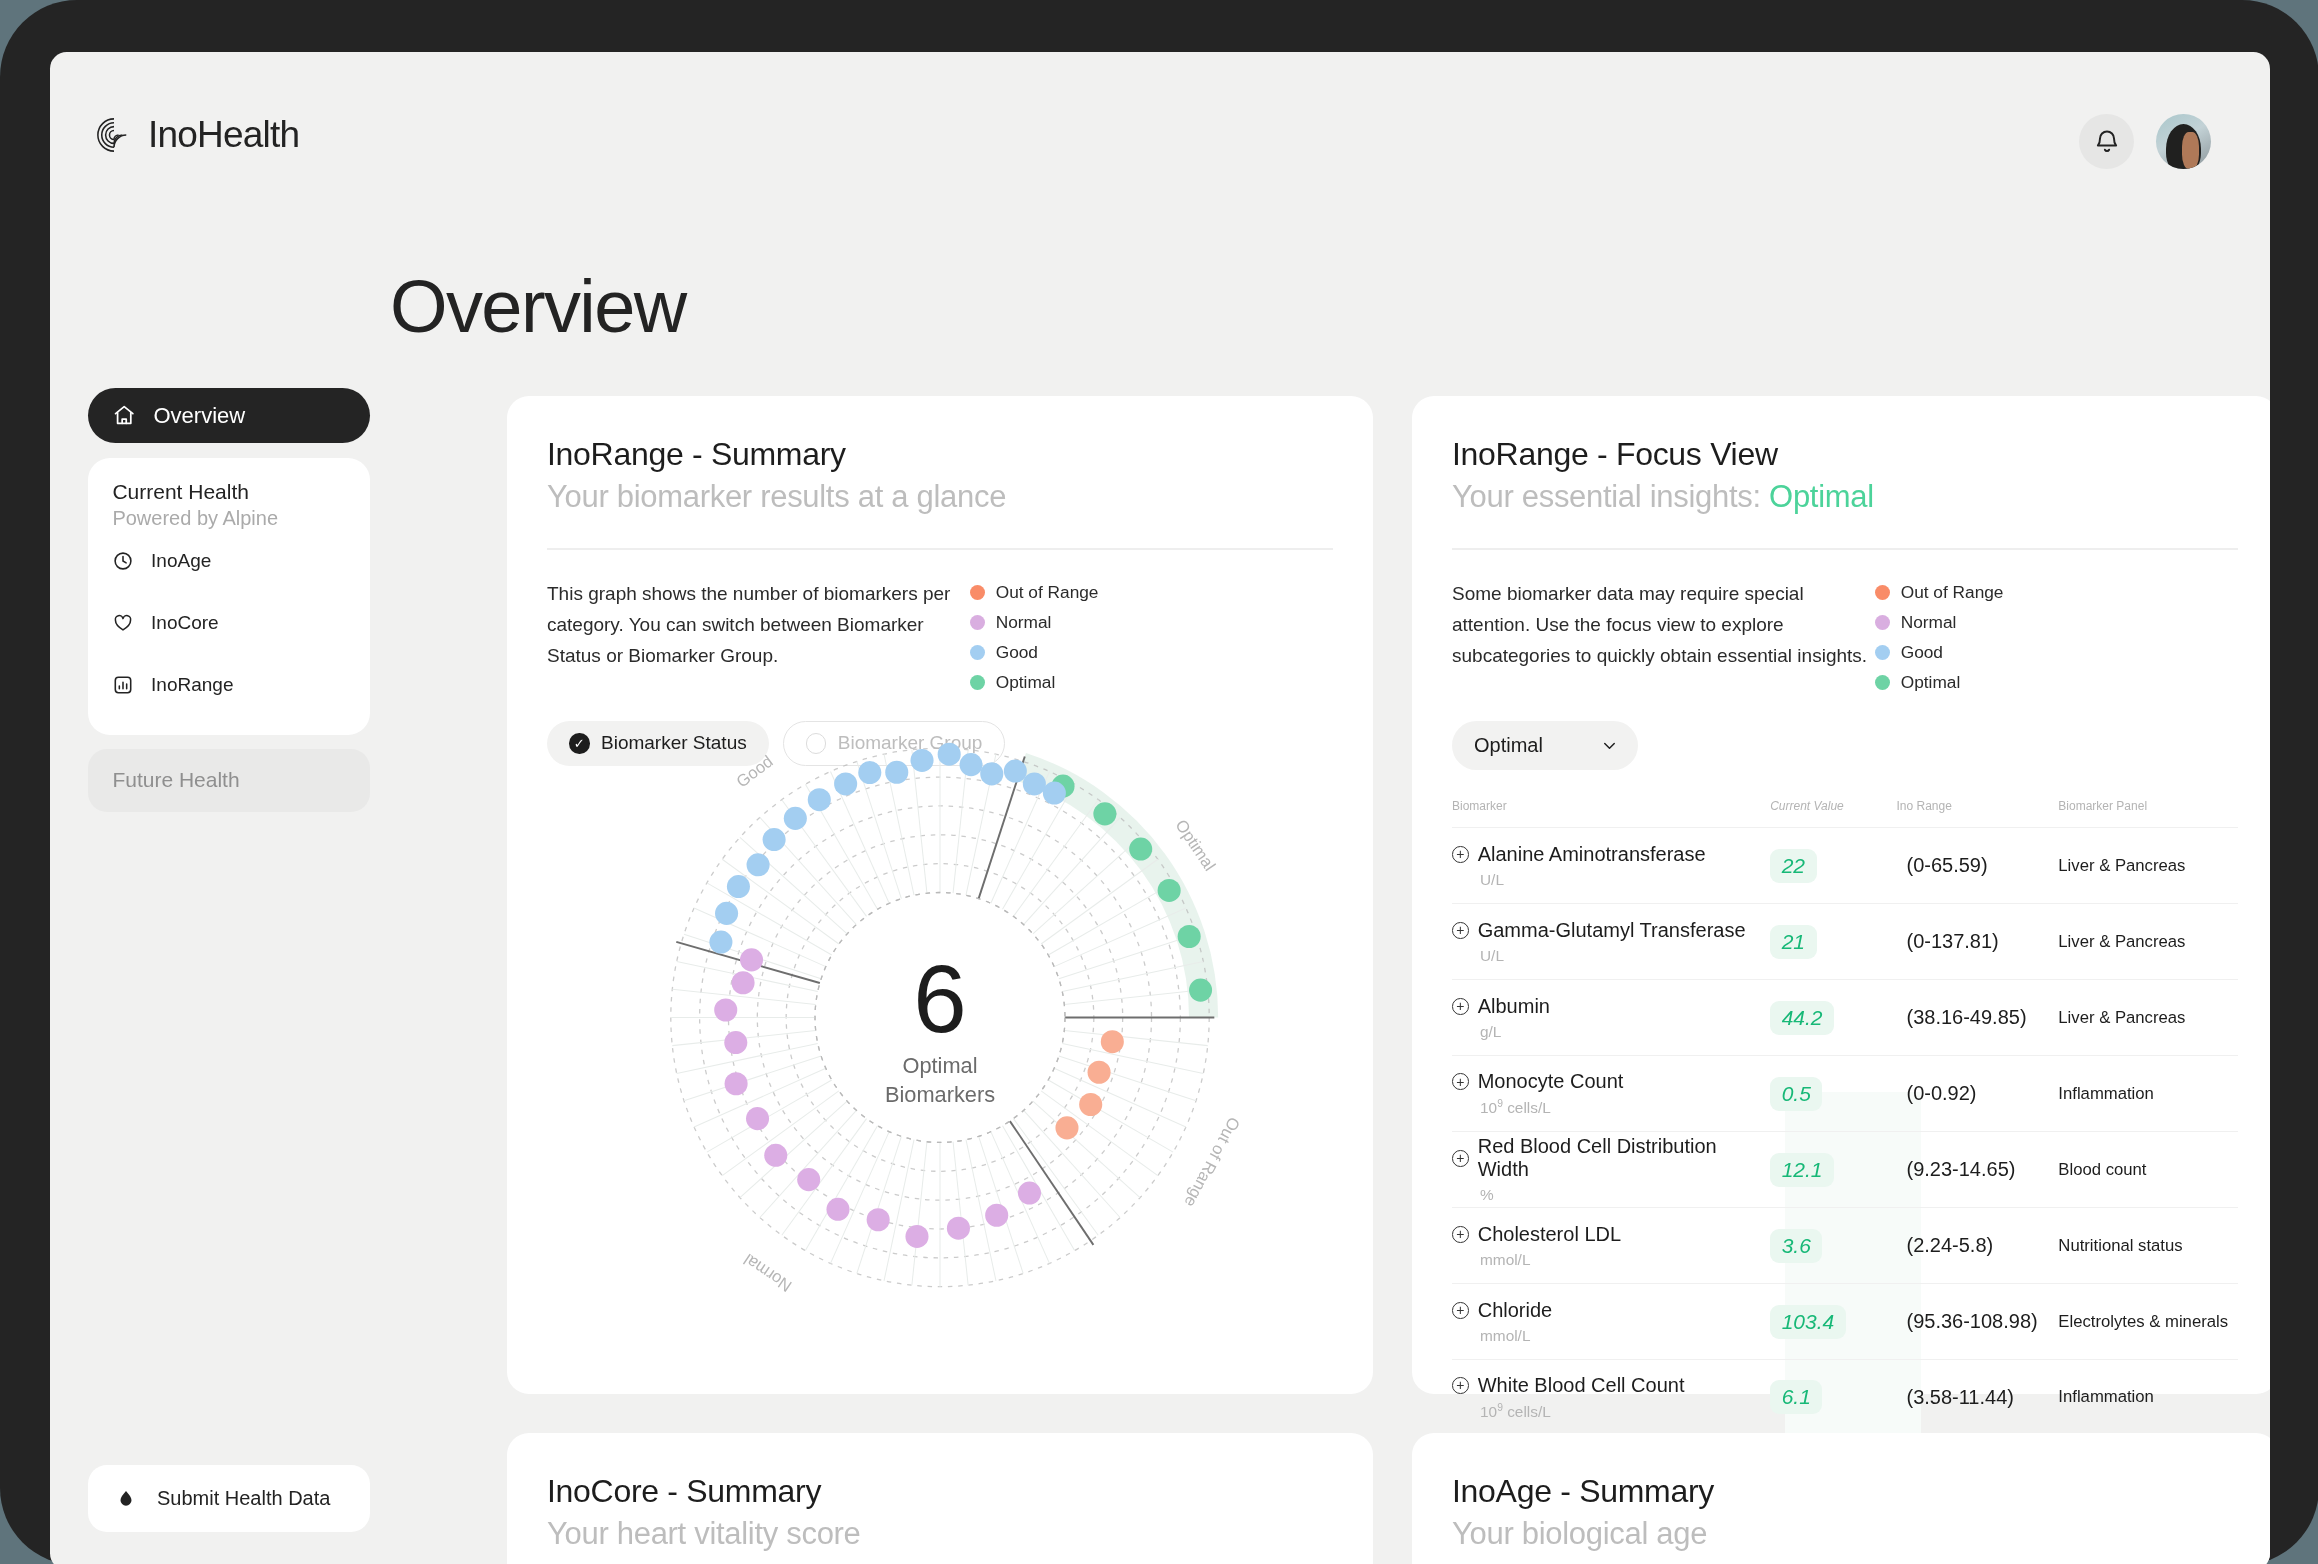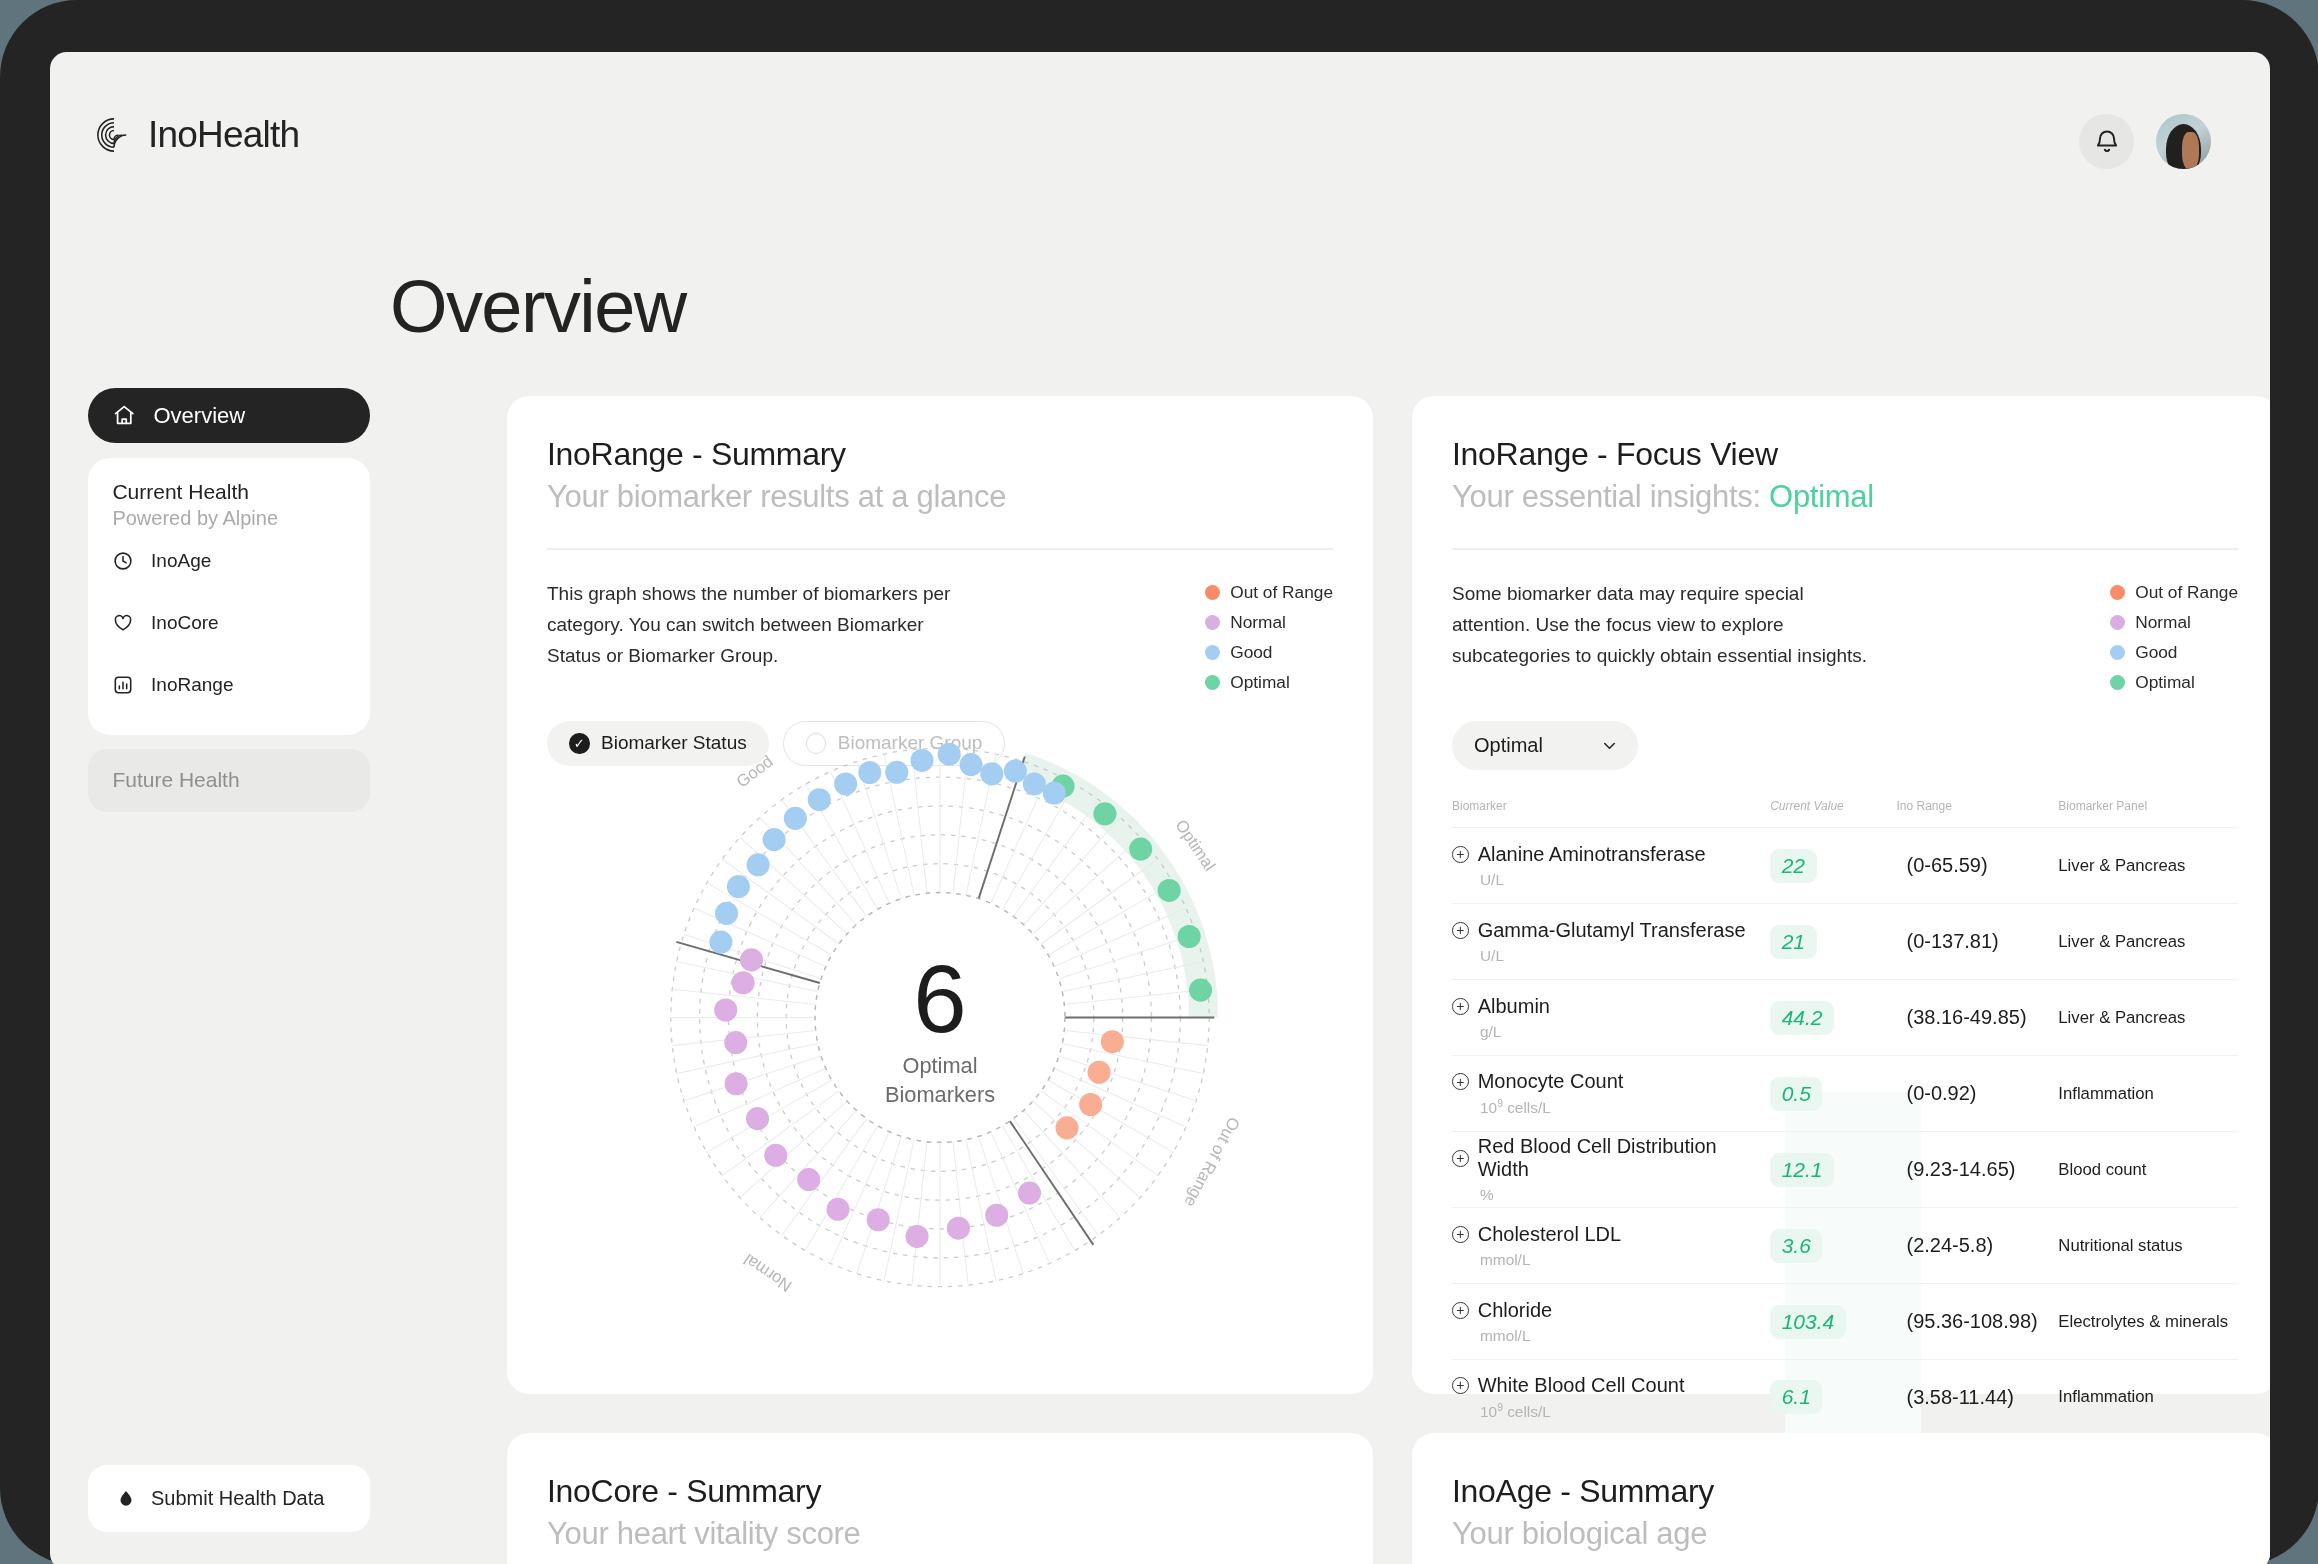--- a/index.html
+++ b/index.html
@@ -69,40 +69,40 @@
   }
   .nav-item:first-of-type { margin-top: 13px; }
   .nav-future {
     margin-top: 14px; height: 63px; border-radius: 19px; background: #e9e9e8;
     display: flex; align-items: center; padding-left: 24.4px;
     font-size: 21px; color: #8f8f8f;
   }
   .submit-btn {
     position: absolute; left: 38px; top: 1413px; width: 282px; height: 67px;
     background: #ffffff; border-radius: 19px;
-    display: flex; align-items: center; gap: 14px; padding-left: 27px;
+    display: flex; align-items: center; gap: 20px; padding-left: 27px;
     font-size: 20px; color: #232323;
   }
 
   
   .card {
     position: absolute; background: #ffffff; border-radius: 22px;
   }
   #card-summary { left: 457px; top: 344px; width: 866px; height: 998px; }
   #card-focus   { left: 1362px; top: 344px; width: 866px; height: 998px; }
   #card-core    { left: 457px; top: 1381px; width: 866px; height: 212px; }
   #card-age     { left: 1362px; top: 1381px; width: 866px; height: 212px; }
 
   .card-title { font-size: 32px; color: #1d1d1d; letter-spacing: -0.3px; }
   .card-sub   { font-size: 31px; color: #bdbdbd; letter-spacing: -0.3px; margin-top: 6.4px; }
   .card-sub .accent { color: #4cd39a; }
   .card-head { padding: 40px 0 0 40px; }
   .divider { height: 1.3px; background: #eeeeee; margin: 33px 40px 0 40px; }
 
-  .desc-row { display: flex; justify-content: space-between; padding: 29.5px 40px 0 40px; }
+  .desc-row { display: flex; justify-content: flex-start; padding: 29.5px 40px 0 40px; }
   .desc { font-size: 19px; line-height: 1.62; color: #2b2b2b; max-width: 423px; }
   .legend { display: flex; flex-direction: column; gap: 9px; padding-top: 2.6px; }
   .legend-item { display: flex; align-items: center; gap: 10.3px; font-size: 17.3px; color: #2b2b2b; }
   .legend-dot { width: 15.4px; height: 15.4px; border-radius: 50%; }
 
   .chips { display: flex; gap: 14px; padding: 28px 0 0 40px; }
   .chip {
     height: 45px; border-radius: 24.4px; display: flex; align-items: center;
     gap: 11.5px; padding: 0 22px; font-size: 19px;
   }

